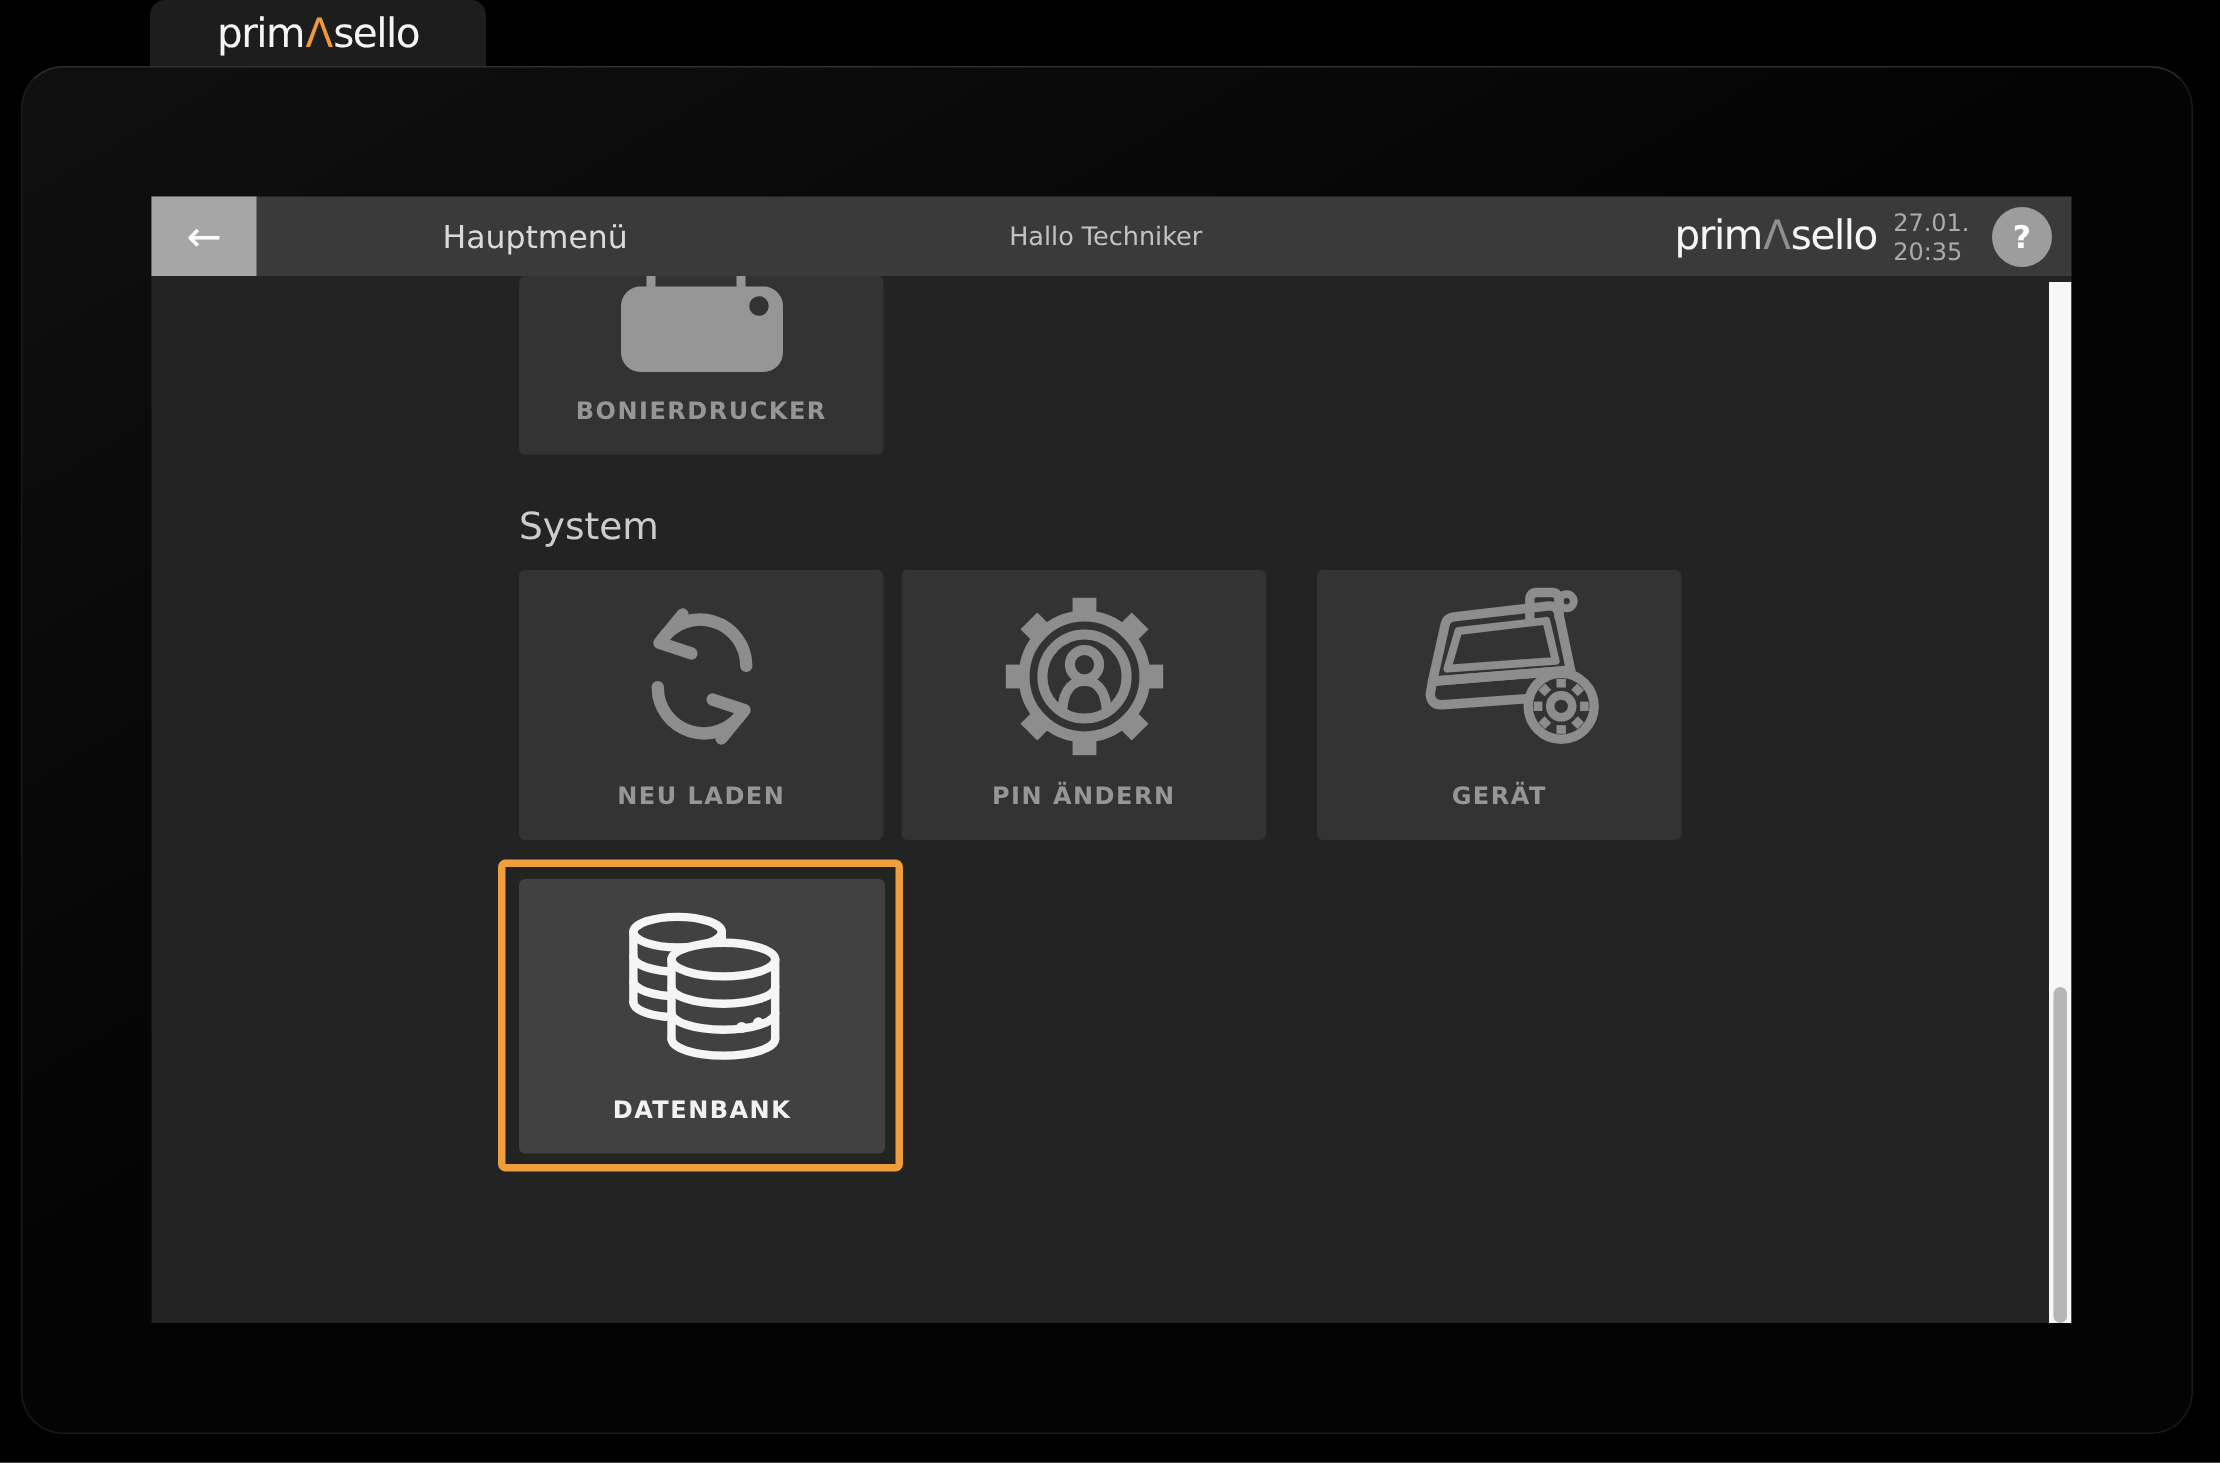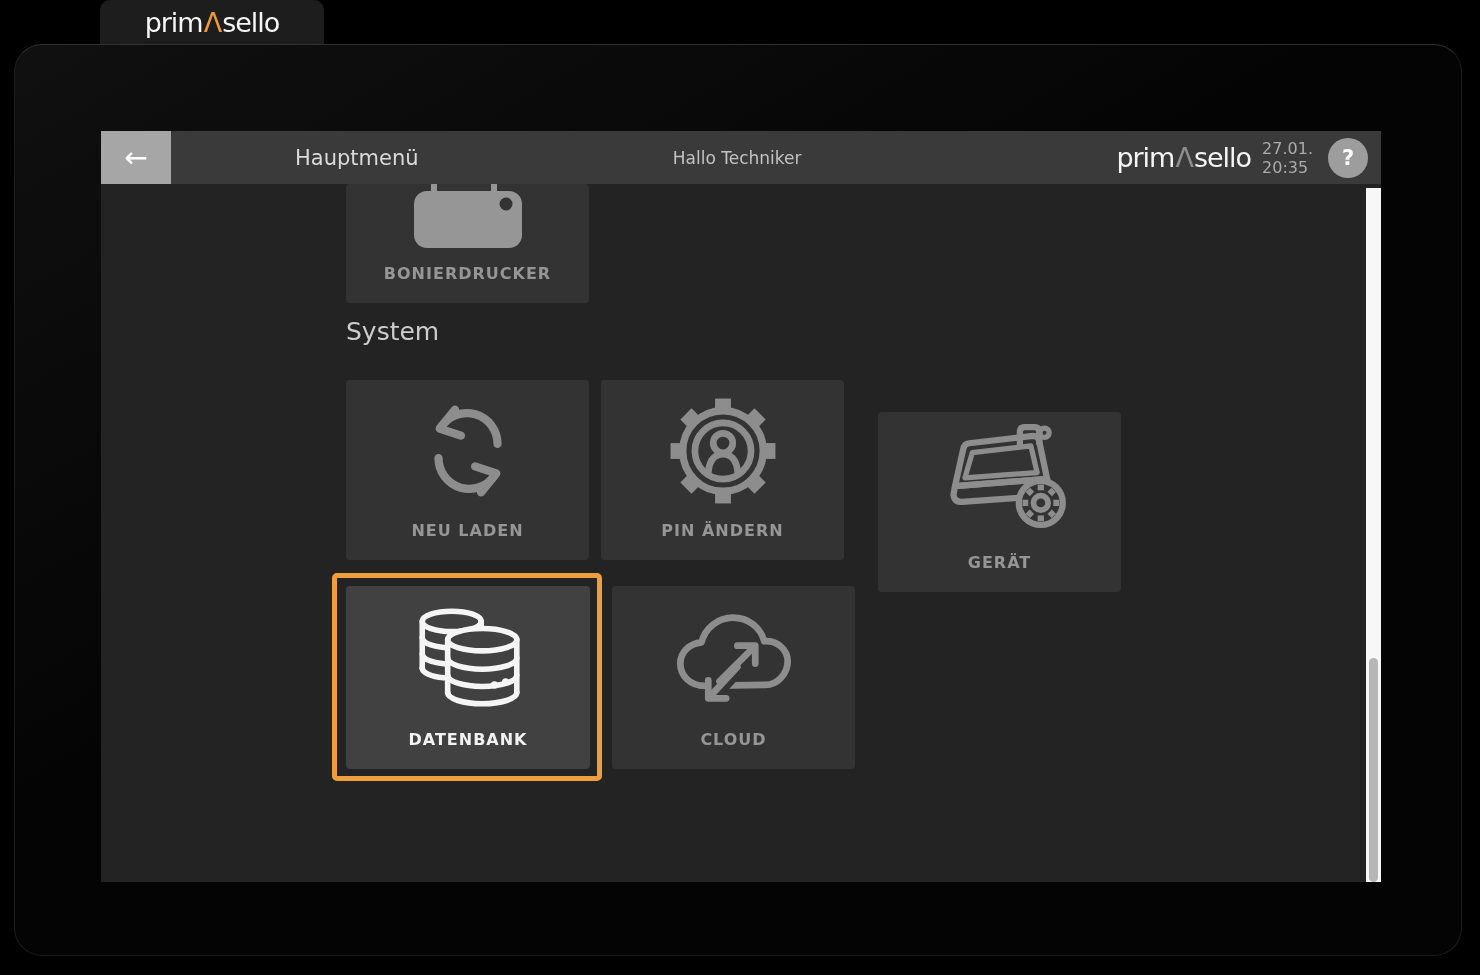--- a/index.html
+++ b/index.html
@@ -46,38 +46,38 @@
   .help-btn{
     width:40px;height:40px;border-radius:50%;background:#9d9d9d;margin-left:15px;
     display:flex;align-items:center;justify-content:center;cursor:pointer;
   }
   .help-btn span{color:#ffffff;font-size:21px;font-weight:bold;}
   
   .content{
     position:absolute;left:0;top:53px;width:1280px;height:698px;
     background:#232323;overflow:hidden;
   }
-  .section-heading{position:absolute;left:245px;top:133px;font-size:25px;color:#cccccc;}
+  .section-heading{position:absolute;left:245px;top:152px;font-size:25px;color:#cccccc;}
   .tile{
     position:absolute;width:243px;height:180px;background:#333333;border-radius:4px;
     display:flex;flex-direction:column;align-items:center;cursor:pointer;
   }
   .tile .icon-area{flex:1;display:flex;align-items:center;justify-content:center;width:100%;}
   .tile .tile-label{
     margin-bottom:20px;font-size:16px;font-weight:bold;letter-spacing:1px;color:#969696;
     white-space:nowrap;
   }
   .tile.cut{height:119px;}
   .tile.cut .icon-area{align-items:flex-start;}
   .tile.selected{background:#414141;text-align:center;}
   .tile.selected .tile-label{color:#f2f2f2;}
   .tile-bonierdrucker{left:245px;top:0;}
   .tile-neuladen{left:245px;top:196px;}
   .tile-pinaendern{left:500px;top:196px;}
-  .tile-geraet{left:777px;top:196px;margin-top:32px;}
+  .tile-geraet{left:777px;top:196px;}
   .tile-datenbank{left:245px;top:402px;width:244px;height:183px;}
   .tile-cloud{left:511px;top:402px;height:183px;}
   .select-frame{
     position:absolute;left:231px;top:389px;width:270px;height:208px;
     border:5px solid #EE9E3C;border-radius:5px;box-sizing:border-box;pointer-events:none;
   }
   
   .scrollbar-track{
     position:absolute;right:0;top:4px;width:15px;height:694px;background:#f7f7f7;
   }
@@ -206,36 +206,20 @@
             <path d="M40 56 A34 11 0 0 0 108 56"></path>
             <path d="M40 73 A34 11 0 0 0 108 73"></path>
             <circle cx="86" cy="82.5" r="3.6" fill="#f5f5f5" stroke="none"></circle>
             <circle cx="97" cy="79.5" r="3.6" fill="#f5f5f5" stroke="none"></circle>
           </svg>
         </div>
         <div class="tile-label">DATENBANK</div>
       </div>
       <div class="select-frame"></div>
 
-      <div class="tile tile-cloud">
-        <div class="icon-area">
-          <svg width="132" height="112" viewBox="0 0 118 100" fill="none" stroke="#8d8d8d" stroke-width="6" stroke-linecap="round" stroke-linejoin="round">
-            <path d="M33 75 C20 75 11 66 11 55 C11 45 19 37 30 36 C33 23 45 14 58 14 C72 14 83 23 86 35 C97 34 107 42 107 53 C107 64 98 74 87 74 L33 75"></path>
-            <g stroke="#333333" stroke-width="16">
-              <line x1="46" y1="70" x2="76" y2="41"></line>
-              <line x1="62" y1="58" x2="38" y2="84"></line>
-            </g>
-            <line x1="46" y1="71" x2="77" y2="40"></line>
-            <polyline points="62,39 78,39 78,55"></polyline>
-            <line x1="62" y1="58" x2="37" y2="85"></line>
-            <polyline points="52,86 36,86 36,70"></polyline>
-          </svg>
-        </div>
-        <div class="tile-label">CLOUD</div>
-      </div>
 
       <div class="scrollbar-track">
         <div class="scrollbar-thumb"></div>
       </div>
 
     </div>
   </div>
 </div>
 
 </body></html>

